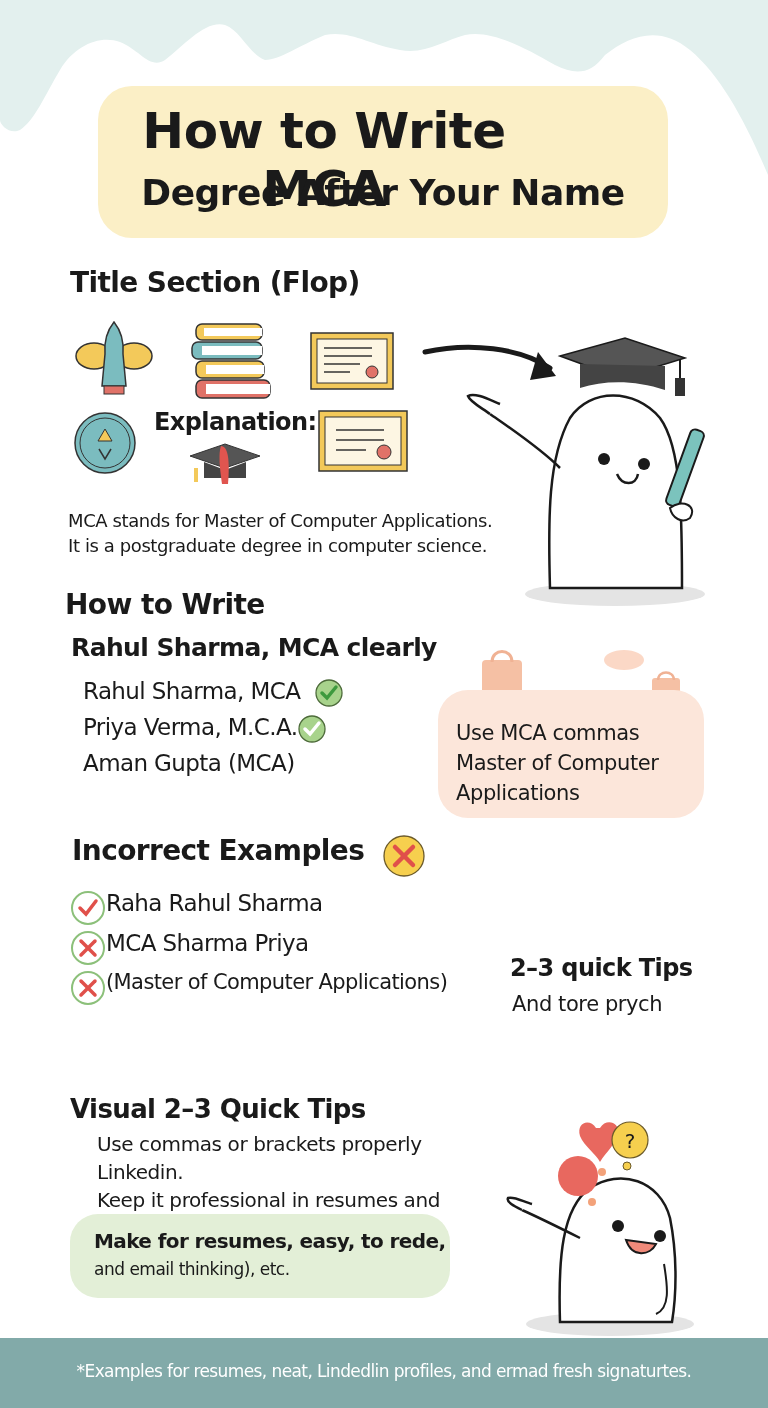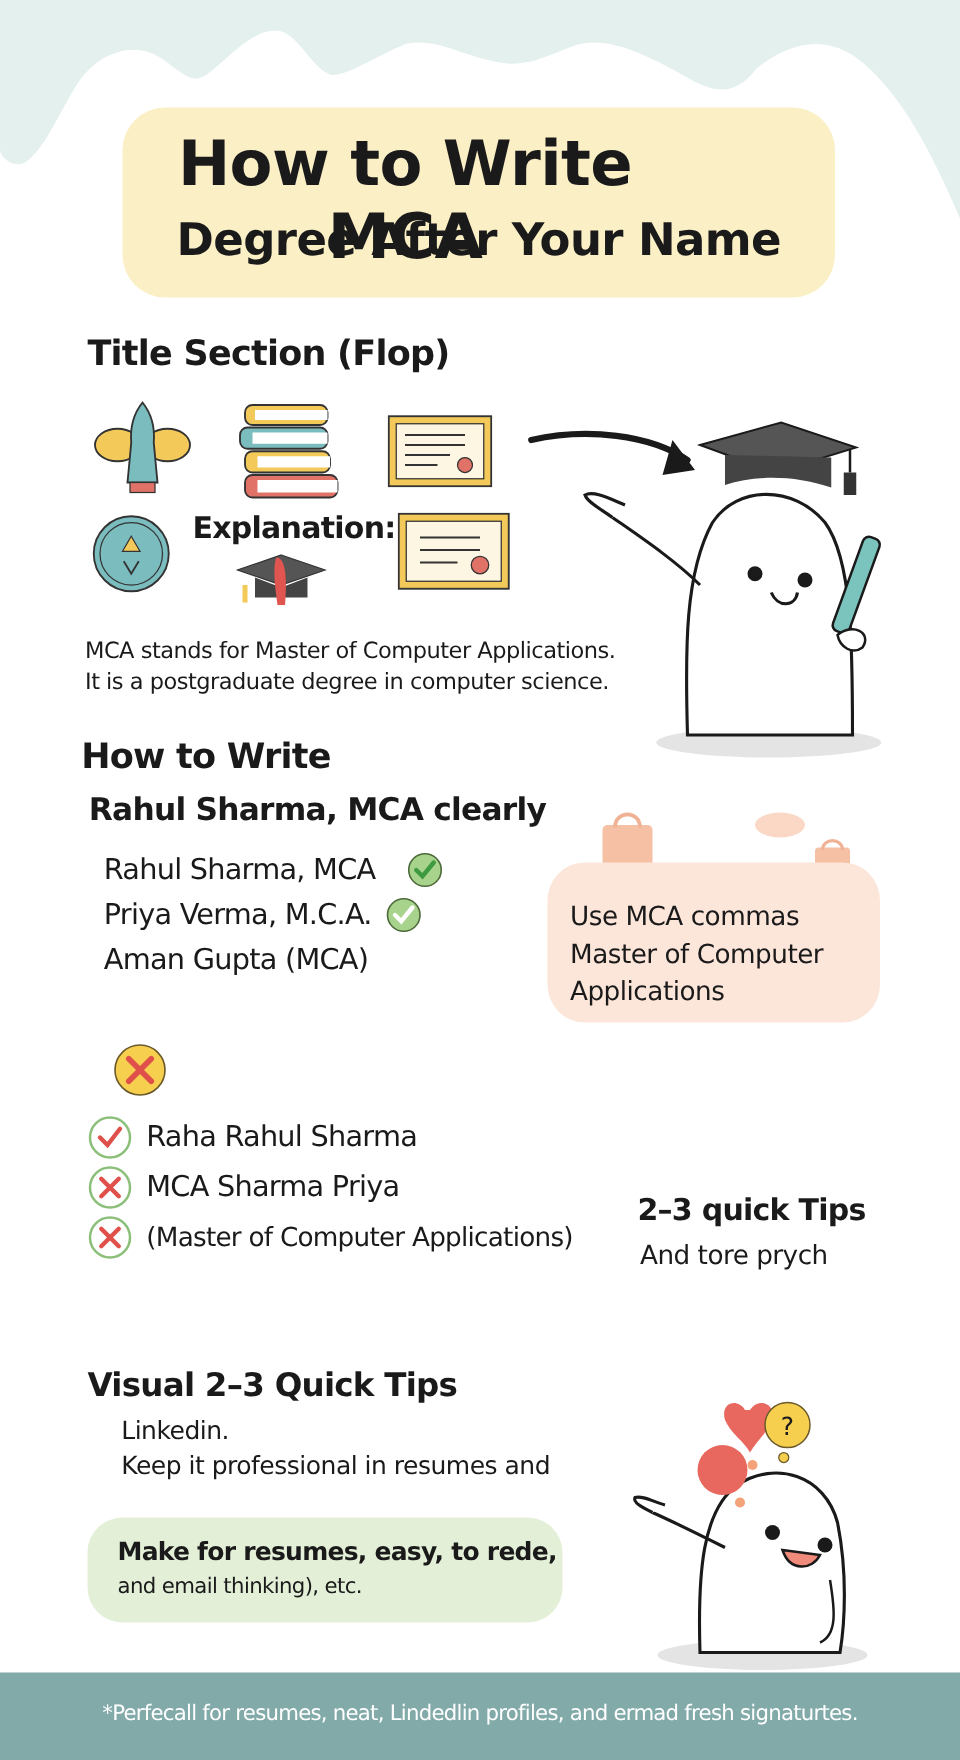--- a/index.html
+++ b/index.html
@@ -14,21 +14,21 @@
   .title-line1 { left: 98px; width: 452px; top: 102px; text-align: center; font-weight: bold; font-size: 50px; letter-spacing: -0.5px; }
   .title-line2 { left: 98px; width: 570px; top: 172px; text-align: center; font-weight: bold; font-size: 36px; letter-spacing: -0.5px; }
   .h-section { font-weight: bold; font-size: 28px; letter-spacing: -0.6px; }
   .h-sub { font-weight: bold; font-size: 24px; letter-spacing: -0.6px; }
   .txt { font-size: 18px; letter-spacing: -0.4px; line-height: 25px; }
   .txt-lg { font-size: 23px; letter-spacing: -0.6px; }
   .bubble-peach { left: 438px; top: 690px; width: 266px; height: 128px; background: #fce6da; border-radius: 30px; }
   .bubble-green { left: 70px; top: 1214px; width: 380px; height: 84px; background: #e3efd7; border-radius: 28px; }
   .footer { left: 0; top: 1338px; width: 768px; height: 70px; background: #82aaa9; }
   .footer-text { left: 0; top: 1361px; width: 768px; text-align: center; color: #ffffff; font-size: 17px; letter-spacing: -0.6px; }
-  .row { display: flex; align-items: center; gap: 11px; }
+  .row { display: flex; gap: 0; }
   .ico { display: inline-block; }
 </style>
 </head>
 <body>
 
 <svg class="bg-wave" viewBox="0 0 768 190" preserveAspectRatio="none">
   <rect x="0" y="0" width="768" height="190" fill="#ffffff"></rect>
   <path d="M0,0 H768 V175 C745,120 720,75 690,50 C660,25 630,35 605,55 C590,75 575,75 555,65 C520,45 490,30 465,35 C445,40 425,55 400,50 C370,45 350,30 325,35 C300,45 280,60 265,60 C250,55 240,30 225,25 C205,20 185,45 165,60 C150,70 140,50 120,42 C100,35 75,45 60,70 C45,95 35,120 20,130 C10,135 0,125 0,120 Z" fill="#e3f0ee"></path>
 </svg>
 
@@ -145,20 +145,21 @@
   <path d="M180,34 C180,24 196,24 196,34" fill="none" stroke="#f0b294" stroke-width="2.5"></path>
 </svg>
 <div class="abs bubble-peach"></div>
 <div class="abs txt" style="left:456px; top:718px; font-size:21px; line-height:30px;">
   <div>Use MCA commas</div>
   <div>Master of Computer</div>
   <div>Applications</div>
 </div>
 
 <div class="abs row" style="left:72px; top:834px;">
+  <span class="h-section">Incorrect Examples</span>
   <svg class="ico" width="44" height="44" viewBox="0 0 44 44" style="margin-left:18px;">
     <circle cx="22" cy="22" r="20" fill="#f6cf4e" stroke="#6b5a2a" stroke-width="1.3"></circle>
     <line x1="13" y1="13" x2="31" y2="31" stroke="#e0504a" stroke-width="4.5" stroke-linecap="round"></line>
     <line x1="31" y1="13" x2="13" y2="31" stroke="#e0504a" stroke-width="4.5" stroke-linecap="round"></line>
   </svg>
 </div>
 
 <div class="abs" style="left:70px; top:890px;">
   <div class="row txt-lg" style="height:40px;">
     <svg class="ico" width="36" height="36" viewBox="0 0 36 36">
@@ -183,20 +184,21 @@
     </svg>
     <span>(Master of Computer Applications)</span>
   </div>
 </div>
 
 <div class="abs h-sub" style="left:510px; top:954px; font-size:24px;">2–3 quick Tips</div>
 <div class="abs txt" style="left:512px; top:992px; font-size:21px;">And tore prych</div>
 
 <div class="abs h-sub" style="left:70px; top:1094px; font-size:26px;">Visual 2–3 Quick Tips</div>
 <div class="abs txt" style="left:97px; top:1130px; font-size:20px; line-height:28px;">
+  <div>Use commas or brackets properly</div>
   <div>Linkedin.</div>
   <div>Keep it professional in resumes and</div>
 </div>
 
 <div class="abs bubble-green"></div>
 <div class="abs" style="left:94px; top:1226px;">
   <div style="font-size:20px; font-weight:bold; letter-spacing:-0.6px; line-height:30px;">Make for resumes, easy, to rede,</div>
   <div style="font-size:17px; letter-spacing:-0.5px; line-height:26px;">and email thinking), etc.</div>
 </div>
 
@@ -212,13 +214,13 @@
   <circle cx="78" cy="88" r="20" fill="#e8685f"></circle>
   <circle cx="92" cy="114" r="4" fill="#f3a27a"></circle>
   <path d="M96,40 C90,30 76,34 80,48 C84,58 96,66 100,74 C106,64 116,56 118,46 C120,34 106,30 100,40 Z" fill="#e8685f"></path>
   <circle cx="102" cy="84" r="4" fill="#f3a27a"></circle>
   <circle cx="130" cy="52" r="18" fill="#f6cf4e" stroke="#6b5a2a" stroke-width="1.2"></circle>
   <text x="130" y="60" text-anchor="middle" font-size="20" font-family="DejaVu Sans, sans-serif" fill="#1a1a1a">?</text>
   <circle cx="127" cy="78" r="4" fill="#f6cf4e" stroke="#6b5a2a" stroke-width="1"></circle>
 </svg>
 
 <div class="abs footer"></div>
-<div class="abs footer-text">*Perfecall for resumes, neat, Lindedlin profiles, and ermad fresh signaturtes.</div>
+<div class="abs footer-text">*Examples for resumes, neat, Lindedlin profiles, and ermad fresh signaturtes.</div>
 
 </body></html>

